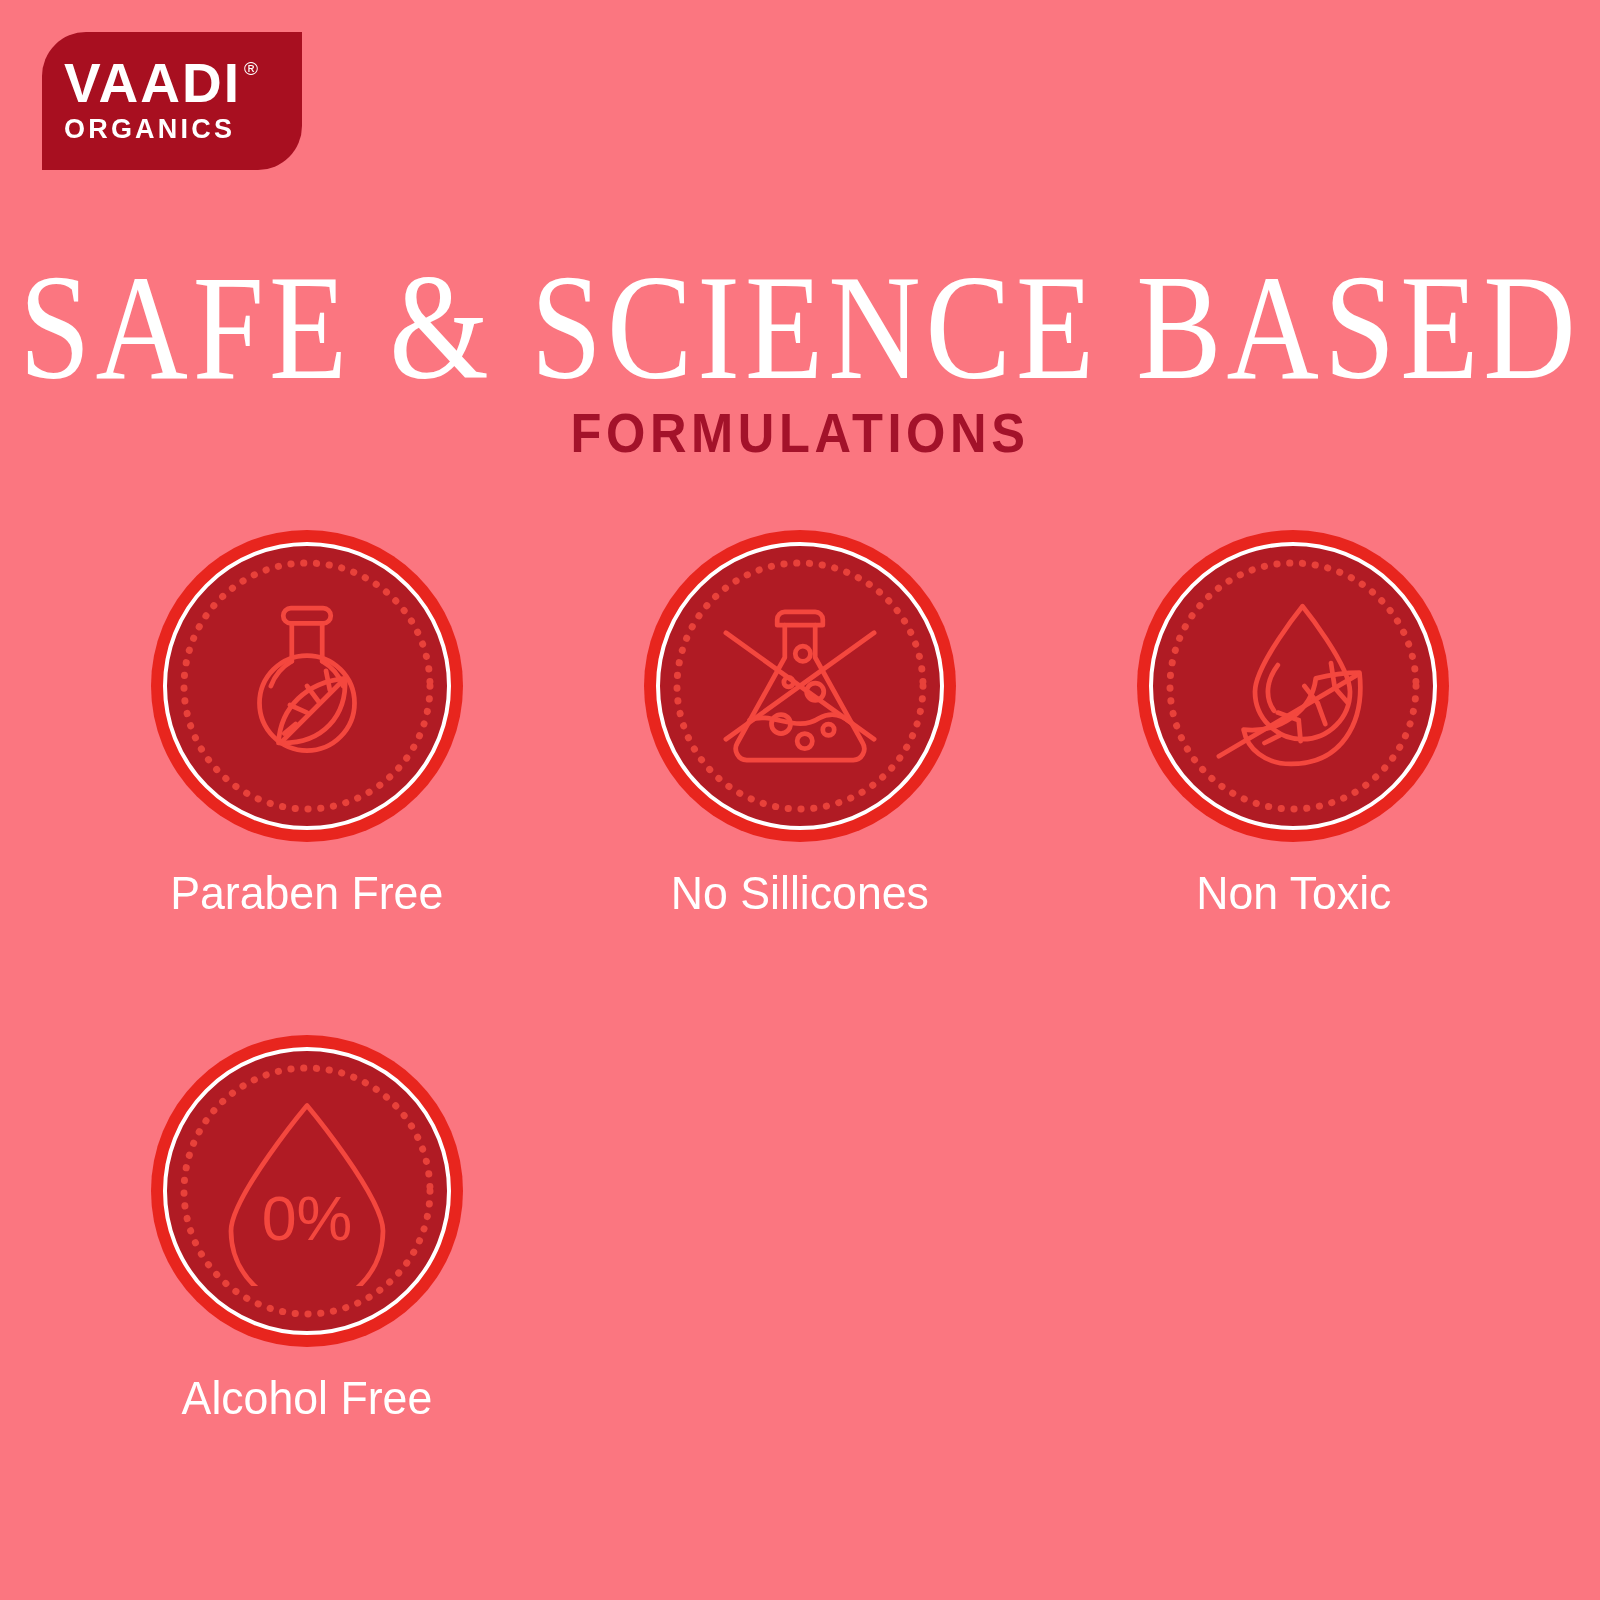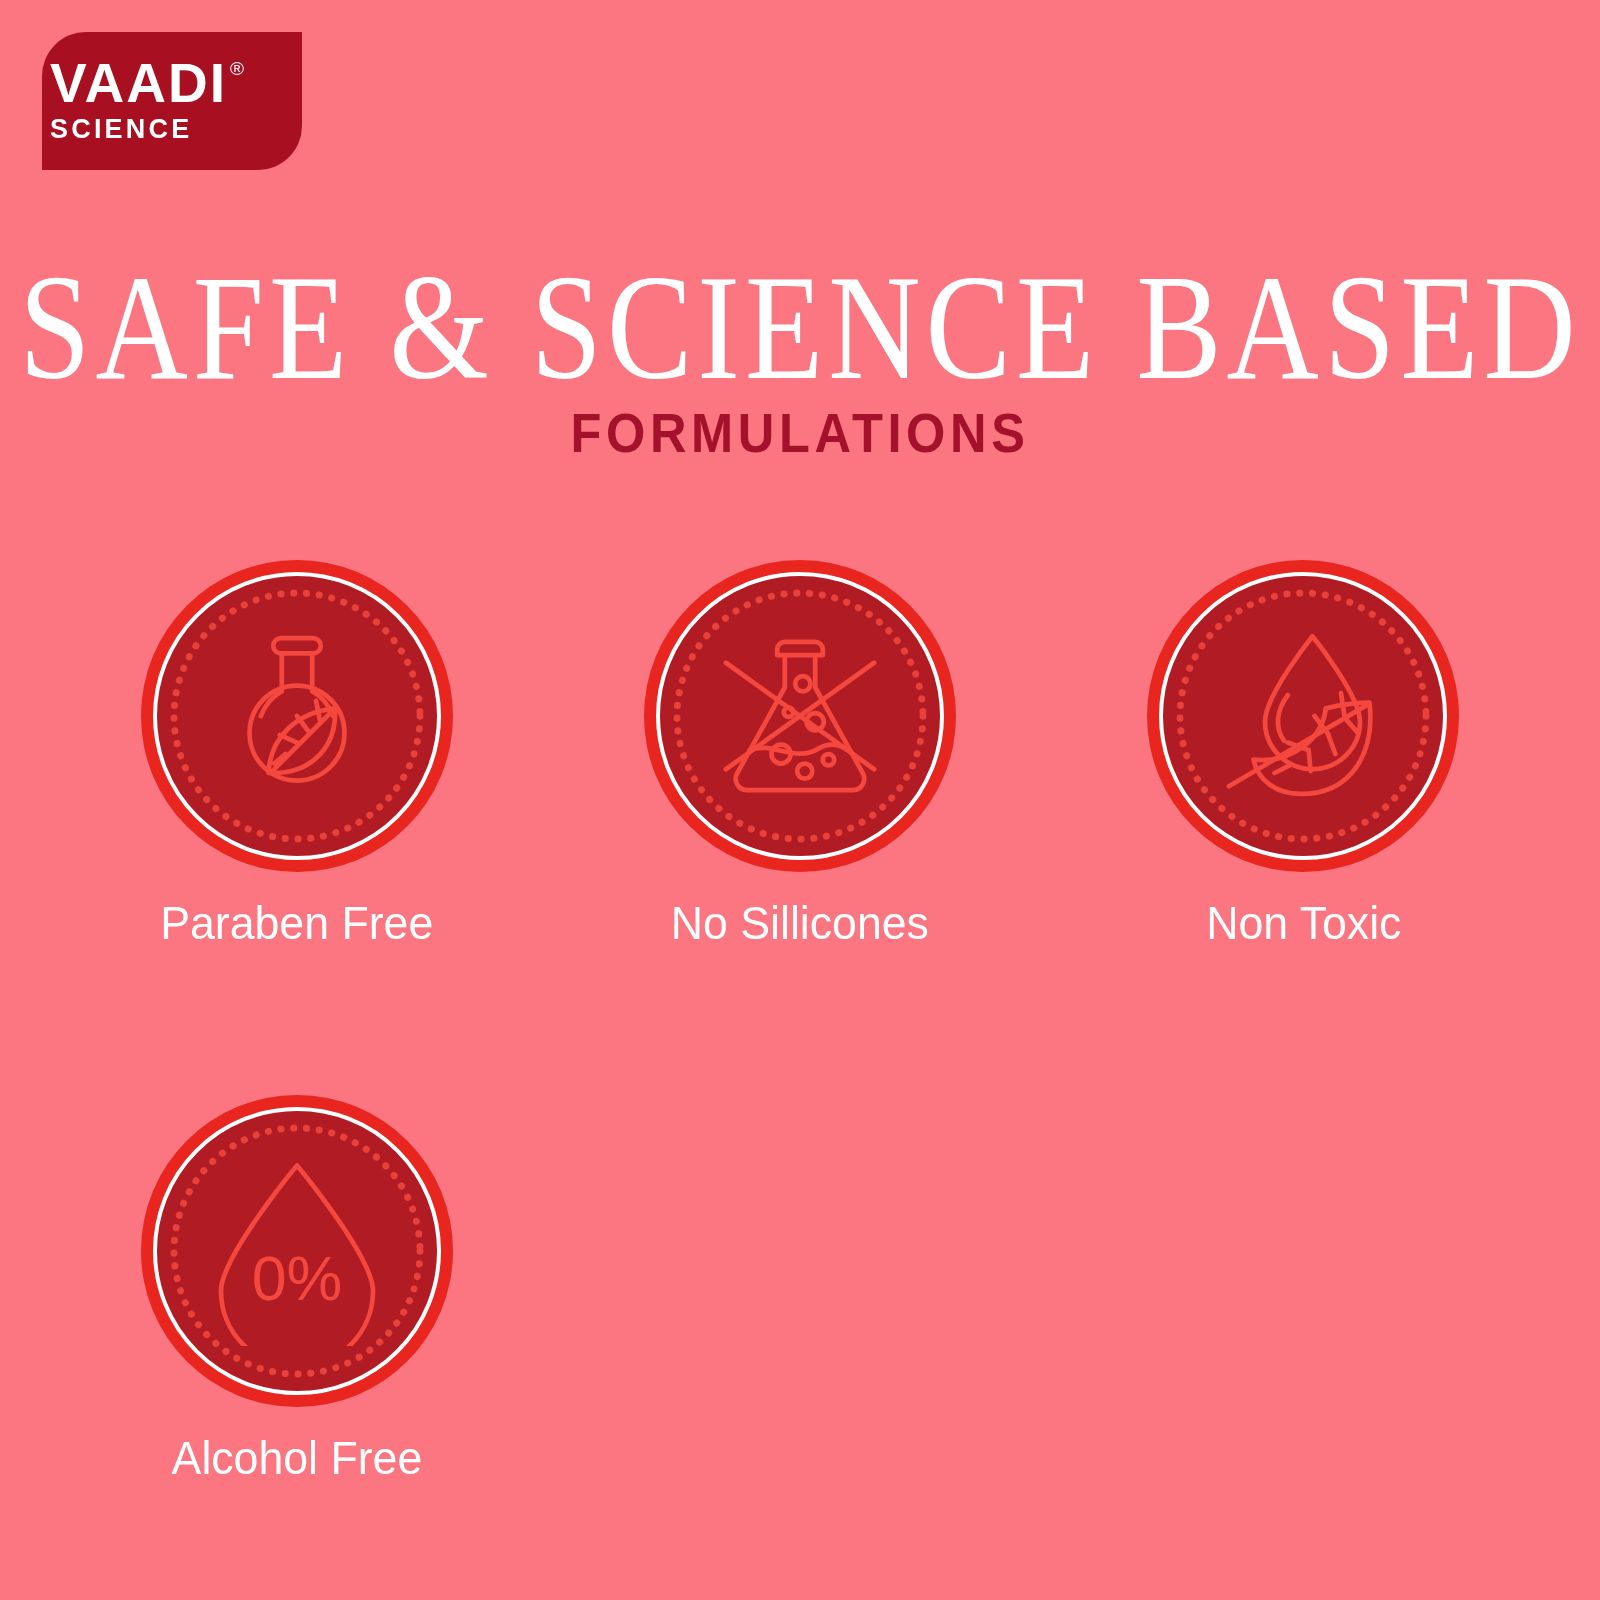--- a/index.html
+++ b/index.html
@@ -12,21 +12,21 @@
   }
 
   
   #logo-block{
     position:absolute; left:42px; top:32px;
     width:260px; height:138px;
     background:#A80F20;
     border-radius:44px 0 44px 0;
     display:flex; flex-direction:column;
     align-items:flex-start; justify-content:center;
-    padding-left:8px; box-sizing:border-box;
+    padding-left:22px; box-sizing:border-box;
   }
   #logo-main-row{display:flex;align-items:flex-start;}
   .logo-vaadi{
     color:#ffffff; font-size:55px; font-weight:700;
     letter-spacing:2px; line-height:.98;
     font-family:"Liberation Sans", sans-serif;
   }
   .logo-reg{
     color:#ffffff; font-size:19px; font-weight:400;
     line-height:1; margin-top:2px; margin-left:3px;
@@ -49,26 +49,25 @@
   #subhead{
     position:absolute; left:0; top:406px; width:1600px;
     text-align:center; color:#A3122A;
     font-size:55px; font-weight:700;
     letter-spacing:5px; line-height:1;
     transform:scaleX(.92); 
   }
 
   
   #grid{
-    position:absolute; left:60px; top:560px;
+    position:absolute; left:60px; top:530px;
     width:1480px; height:1010px;
     display:grid;
     grid-template-columns:repeat(3,1fr);
     grid-template-rows:repeat(2,505px);
-    gap:30px;
   }
   .cell{
     display:flex; flex-direction:column;
     align-items:center; justify-content:flex-start;
   }
   .badge{
     position:relative; width:312px; height:312px;
     border-radius:50%;
     background:#E8251E;
     display:flex; align-items:center; justify-content:center;
@@ -102,21 +101,21 @@
   .label.two-line{max-width:420px;}
 </style>
 </head>
 <body>
 
 <div id="logo-block">
   <div id="logo-main-row">
     <span class="logo-vaadi">VAADI</span>
     <span class="logo-reg">®</span>
   </div>
-  <div class="logo-organics">SCIENCE</div>
+  <div class="logo-organics">ORGANICS</div>
 </div>
 
 <div id="headline">SAFE &amp; SCIENCE BASED</div>
 <div id="subhead">FORMULATIONS</div>
 
 <div id="grid">
 
   <div class="cell">
     <div class="badge">
       <div class="badge-white"></div>

